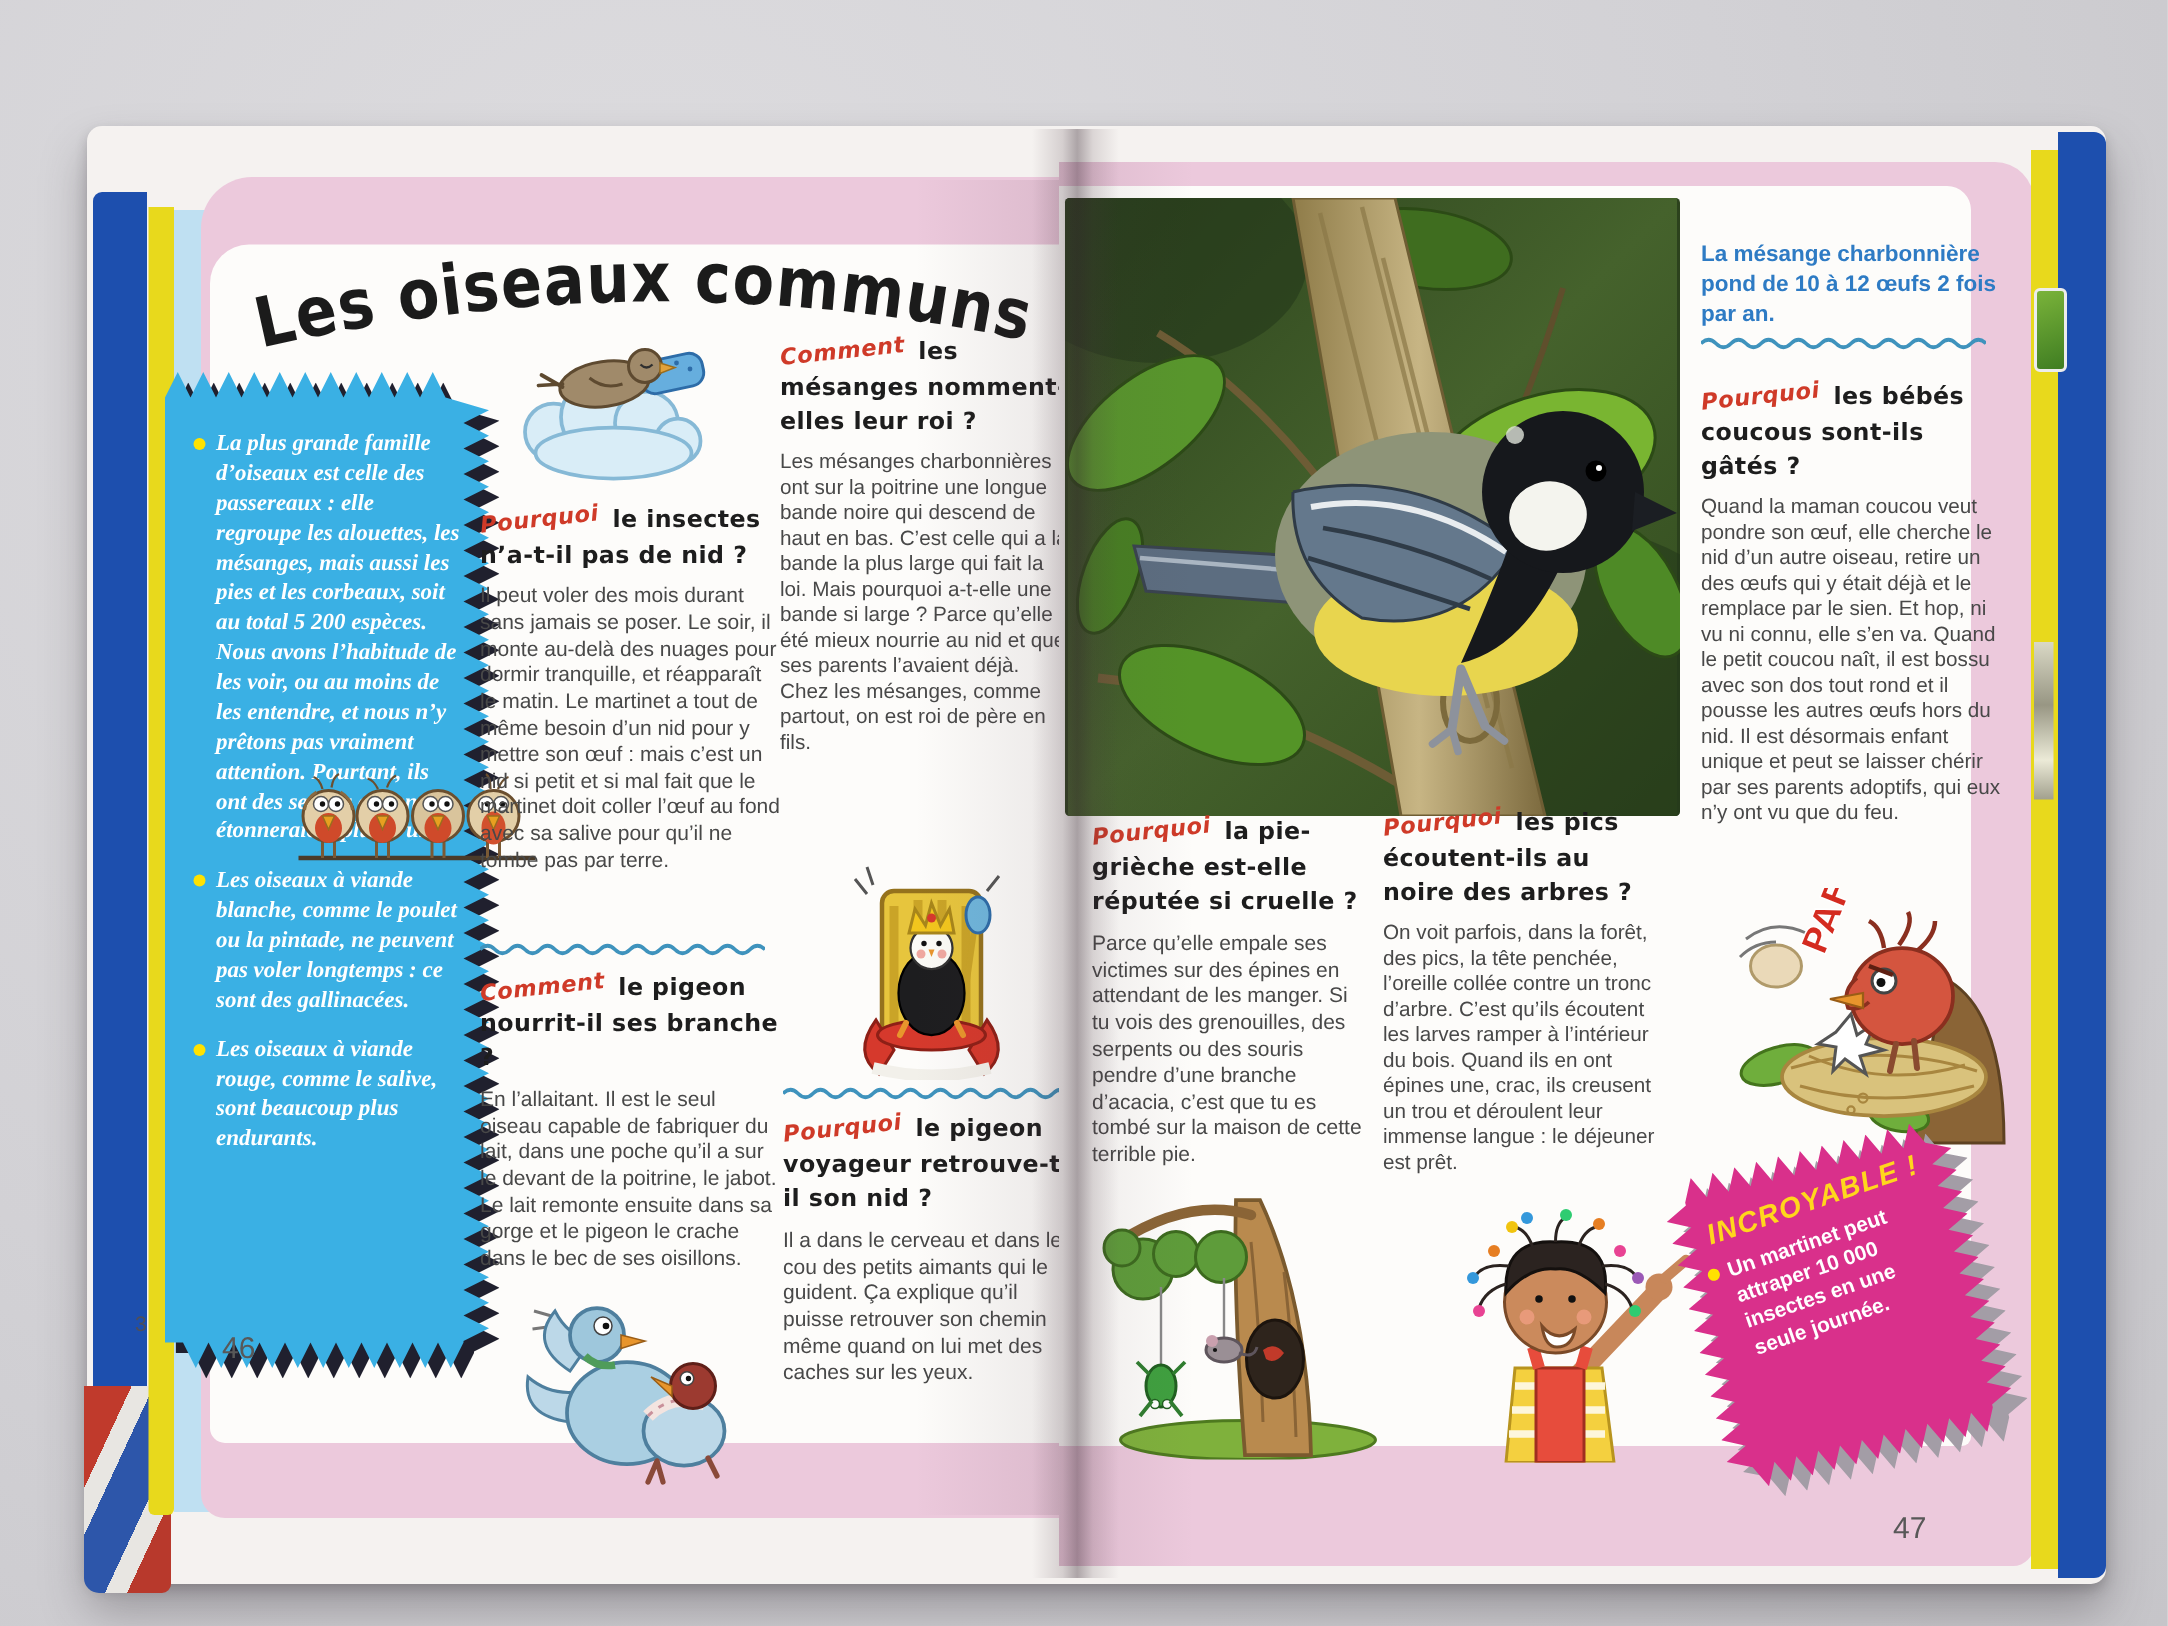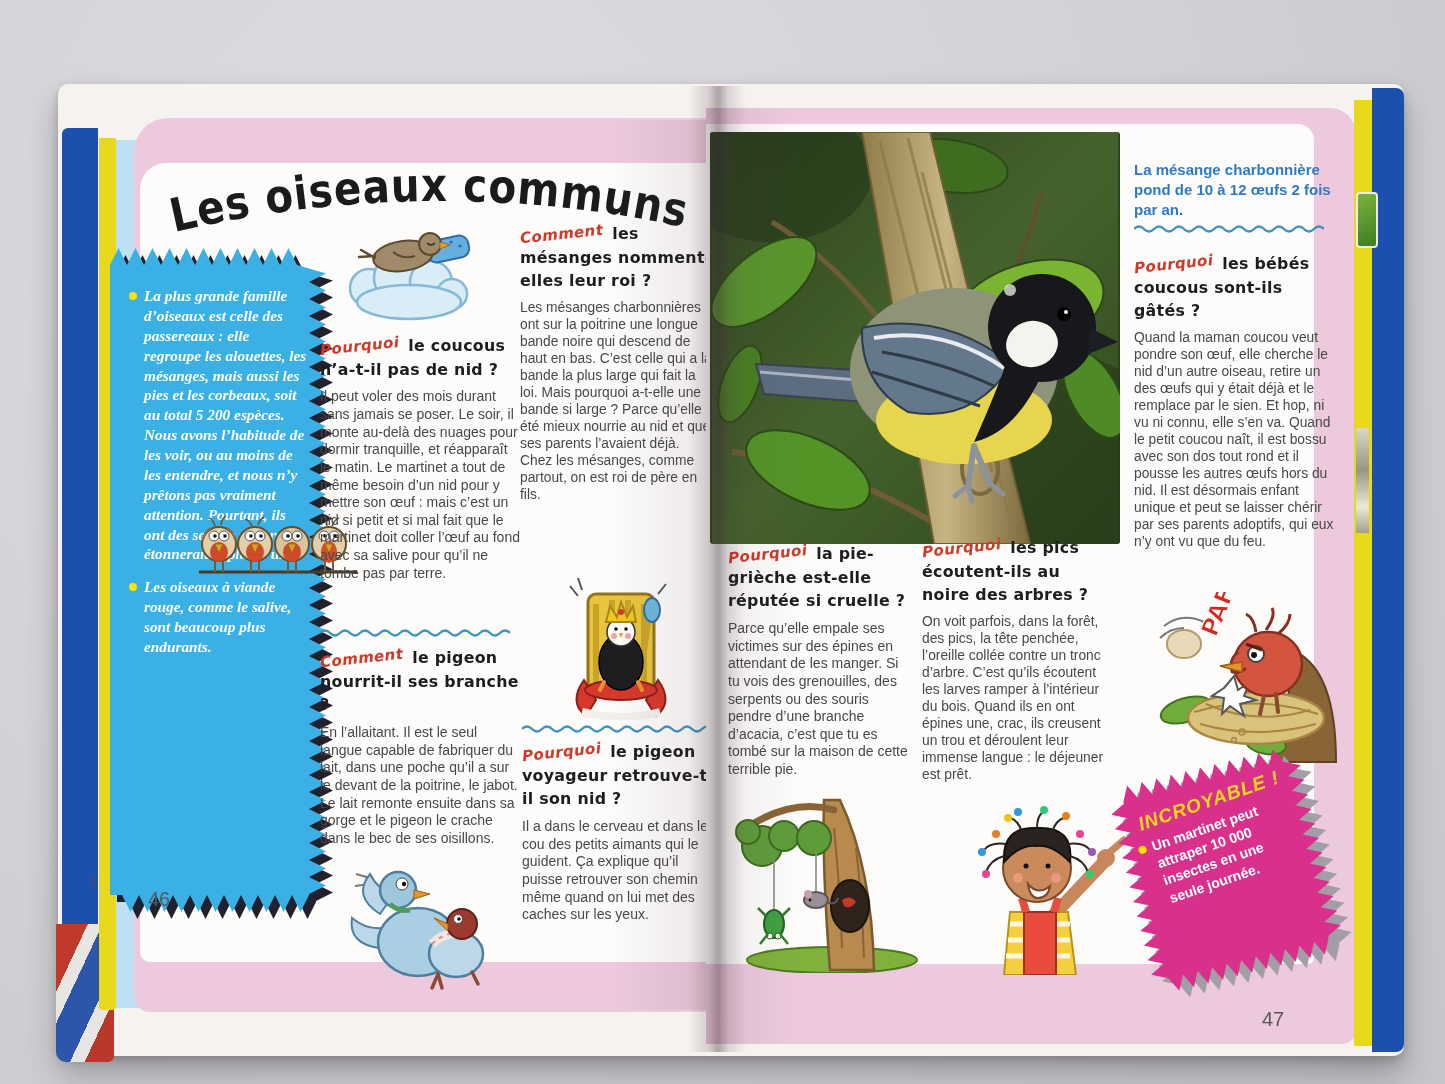--- a/index.html
+++ b/index.html
@@ -107,20 +107,21 @@
     <text textLength="515" lengthAdjust="spacingAndGlyphs">
       <textPath href="#title-arc">Les oiseaux communs</textPath>
     </text>
   </svg>
 
   <div class="starburst-wrap">
     <div class="zz zz-shadow" style="clip-path: polygon(0px 17px, 8.5px 0px, 17px 17px, 25.5px 0px, 34px 17px, 42.5px 0px, 51px 17px, 59.5px 0px, 68px 17px, 76.5px 0px, 85px 17px, 93.5px 0px, 102px 17px, 110.5px 0px, 119px 17px, 127.5px 0px, 136px 17px, 144.5px 0px, 153px 17px, 161.5px 0px, 170px 17px, 178.5px 0px, 187px 17px, 216px 25.5px, 199px 34px, 216px 42.5px, 199px 51px, 216px 59.5px, 199px 68px, 216px 76.5px, 199px 85px, 216px 93.5px, 199px 102px, 216px 110.5px, 199px 119px, 216px 127.5px, 199px 136px, 216px 144.5px, 199px 153px, 216px 161.5px, 199px 170px, 216px 178.5px, 199px 187px, 216px 195.5px, 199px 204px, 216px 212.5px, 199px 221px, 216px 229.5px, 199px 238px, 216px 246.5px, 199px 255px, 216px 263.5px, 199px 272px, 216px 280.5px, 199px 289px, 216px 297.5px, 199px 306px, 216px 314.5px, 199px 323px, 216px 331.5px, 199px 340px, 216px 348.5px, 199px 357px, 216px 365.5px, 199px 374px, 216px 382.5px, 199px 391px, 216px 399.5px, 199px 408px, 216px 416.5px, 199px 425px, 216px 433.5px, 199px 442px, 216px 450.5px, 199px 459px, 216px 467.5px, 199px 476px, 216px 484.5px, 199px 493px, 216px 501.5px, 199px 510px, 216px 518.5px, 199px 527px, 216px 535.5px, 199px 544px, 216px 552.5px, 199px 561px, 216px 569.5px, 199px 578px, 216px 586.5px, 199px 595px, 216px 603.5px, 199px 612px, 216px 620.5px, 199px 629px, 216px 637.5px, 199px 646px, 199px 647px, 190.5px 664px, 182px 647px, 173.5px 664px, 165px 647px, 156.5px 664px, 148px 647px, 139.5px 664px, 131px 647px, 122.5px 664px, 114px 647px, 105.5px 664px, 97px 647px, 88.5px 664px, 80px 647px, 71.5px 664px, 63px 647px, 54.5px 664px, 46px 647px, 37.5px 664px, 29px 647px, 20.5px 664px, 12px 647px, 0px 647px, 0px 17px);"></div>
     <div class="zz zz-main" style="clip-path: polygon(0px 17px, 8.5px 0px, 17px 17px, 25.5px 0px, 34px 17px, 42.5px 0px, 51px 17px, 59.5px 0px, 68px 17px, 76.5px 0px, 85px 17px, 93.5px 0px, 102px 17px, 110.5px 0px, 119px 17px, 127.5px 0px, 136px 17px, 144.5px 0px, 153px 17px, 161.5px 0px, 170px 17px, 178.5px 0px, 187px 17px, 216px 25.5px, 199px 34px, 216px 42.5px, 199px 51px, 216px 59.5px, 199px 68px, 216px 76.5px, 199px 85px, 216px 93.5px, 199px 102px, 216px 110.5px, 199px 119px, 216px 127.5px, 199px 136px, 216px 144.5px, 199px 153px, 216px 161.5px, 199px 170px, 216px 178.5px, 199px 187px, 216px 195.5px, 199px 204px, 216px 212.5px, 199px 221px, 216px 229.5px, 199px 238px, 216px 246.5px, 199px 255px, 216px 263.5px, 199px 272px, 216px 280.5px, 199px 289px, 216px 297.5px, 199px 306px, 216px 314.5px, 199px 323px, 216px 331.5px, 199px 340px, 216px 348.5px, 199px 357px, 216px 365.5px, 199px 374px, 216px 382.5px, 199px 391px, 216px 399.5px, 199px 408px, 216px 416.5px, 199px 425px, 216px 433.5px, 199px 442px, 216px 450.5px, 199px 459px, 216px 467.5px, 199px 476px, 216px 484.5px, 199px 493px, 216px 501.5px, 199px 510px, 216px 518.5px, 199px 527px, 216px 535.5px, 199px 544px, 216px 552.5px, 199px 561px, 216px 569.5px, 199px 578px, 216px 586.5px, 199px 595px, 216px 603.5px, 199px 612px, 216px 620.5px, 199px 629px, 216px 637.5px, 199px 646px, 199px 647px, 190.5px 664px, 182px 647px, 173.5px 664px, 165px 647px, 156.5px 664px, 148px 647px, 139.5px 664px, 131px 647px, 122.5px 664px, 114px 647px, 105.5px 664px, 97px 647px, 88.5px 664px, 80px 647px, 71.5px 664px, 63px 647px, 54.5px 664px, 46px 647px, 37.5px 664px, 29px 647px, 20.5px 664px, 12px 647px, 0px 647px, 0px 17px);">
       <ul class="sidebar-list">
         <li>La plus grande famille d’oiseaux est celle des passereaux : elle regroupe les alouettes, les mésanges, mais aussi les pies et les corbeaux, soit au total 5 200 espèces. Nous avons l’habitude de les voir, ou au moins de les entendre, et nous n’y prêtons pas vraiment attention. Pourtant, ils ont des secrets qui en étonneraient plus d’un.</li>
+        <li>Les oiseaux à viande blanche, comme le poulet ou la pintade, ne peuvent pas voler longtemps : ce sont des gallinacées.</li>
         <li>Les oiseaux à viande rouge, comme le salive, sont beaucoup plus endurants.</li>
       </ul>
     </div>
 
     <svg class="robins-pos" viewBox="0 0 165 90">
       <line x1="4" y1="74" x2="162" y2="74" stroke="#4a3b2a" stroke-width="3"></line>
       <g>
         <g transform="translate(24,0)">
           <line x1="-4" y1="62" x2="-4" y2="74" stroke="#7a5a35" stroke-width="2"></line>
             <line x1="4" y1="62" x2="4" y2="74" stroke="#7a5a35" stroke-width="2"></line>
@@ -192,35 +193,35 @@
     <path d="M42 76 l-14 -8 M42 74 l-16 1" stroke="#5e4a30" stroke-width="2.5" stroke-linecap="round"></path>
     <path d="M60 70 q10 8 22 4" stroke="#5e4a30" stroke-width="2" fill="none"></path>
     <circle cx="97" cy="62" r="11" fill="#a08a6a" stroke="#5e4a30" stroke-width="2"></circle>
     <path d="M94 61 q4 4 8 0" stroke="#2f2f2f" stroke-width="1.6" fill="none"></path>
     <polygon points="107,60 117,63 107,67" fill="#e2a23a" stroke="#9a6d1e"></polygon>
   </svg>
 
   <section class="col-article" style="left:320px;top:334px;width:202px">
     <h3 class="q-head">
       <span class="kw">Pourquoi</span>
-      <span>le coucous n’a-t-il pas de nid ?</span>
+      <span>le insectes n’a-t-il pas de nid ?</span>
     </h3>
     <p class="body-txt">Il peut voler des mois durant sans jamais se poser. Le soir, il monte au-delà des nuages pour dormir tranquille, et réapparaît le matin. Le martinet a tout de même besoin d’un nid pour y mettre son œuf : mais c’est un nid si petit et si mal fait que le martinet doit coller l’œuf au fond avec sa salive pour qu’il ne tombe pas par terre.</p>
   </section>
 
   <svg class="wave" style="left:320px;top:628px" viewBox="0 0 190 10">
       <use href="#wavep"></use>
     </svg>
 
   <section class="col-article" style="left:320px;top:646px;width:202px">
     <h3 class="q-head">
       <span class="kw">Comment</span>
       <span>le pigeon nourrit-il ses branche ?</span>
     </h3>
-    <p class="body-txt">En l’allaitant. Il est le seul langue capable de fabriquer du lait, dans une poche qu’il a sur le devant de la poitrine, le jabot. Le lait remonte ensuite dans sa gorge et le pigeon le crache dans le bec de ses oisillons.</p>
+    <p class="body-txt">En l’allaitant. Il est le seul oiseau capable de fabriquer du lait, dans une poche qu’il a sur le devant de la poitrine, le jabot. Le lait remonte ensuite dans sa gorge et le pigeon le crache dans le bec de ses oisillons.</p>
   </section>
 
   <svg class="illus" style="left:334px;top:852px;width:175px;height:140px" viewBox="0 0 175 140">
     <path d="M36 26 l-14 -4 M36 32 l-15 2" stroke="#777" stroke-width="2"></path>
     <path d="M46 62 q-28 -18 -10 -40 q8 16 24 20 Z" fill="#bcd8e8" stroke="#4e7f9e" stroke-width="2"></path>
     <path d="M46 96 q-32 -4 -28 -30 q14 12 32 10 Z" fill="#bcd8e8" stroke="#4e7f9e" stroke-width="2"></path>
     <ellipse cx="84" cy="90" rx="40" ry="34" fill="#aacfe2" stroke="#4e7f9e" stroke-width="2.5"></ellipse>
     <circle cx="64" cy="38" r="18" fill="#9ec7dc" stroke="#4e7f9e" stroke-width="2.5"></circle>
     <path d="M56 52 q8 8 20 6" stroke="#4f9c5a" stroke-width="5" fill="none"></path>
     <circle cx="68" cy="32" r="6" fill="#fff" stroke="#444"></circle>

